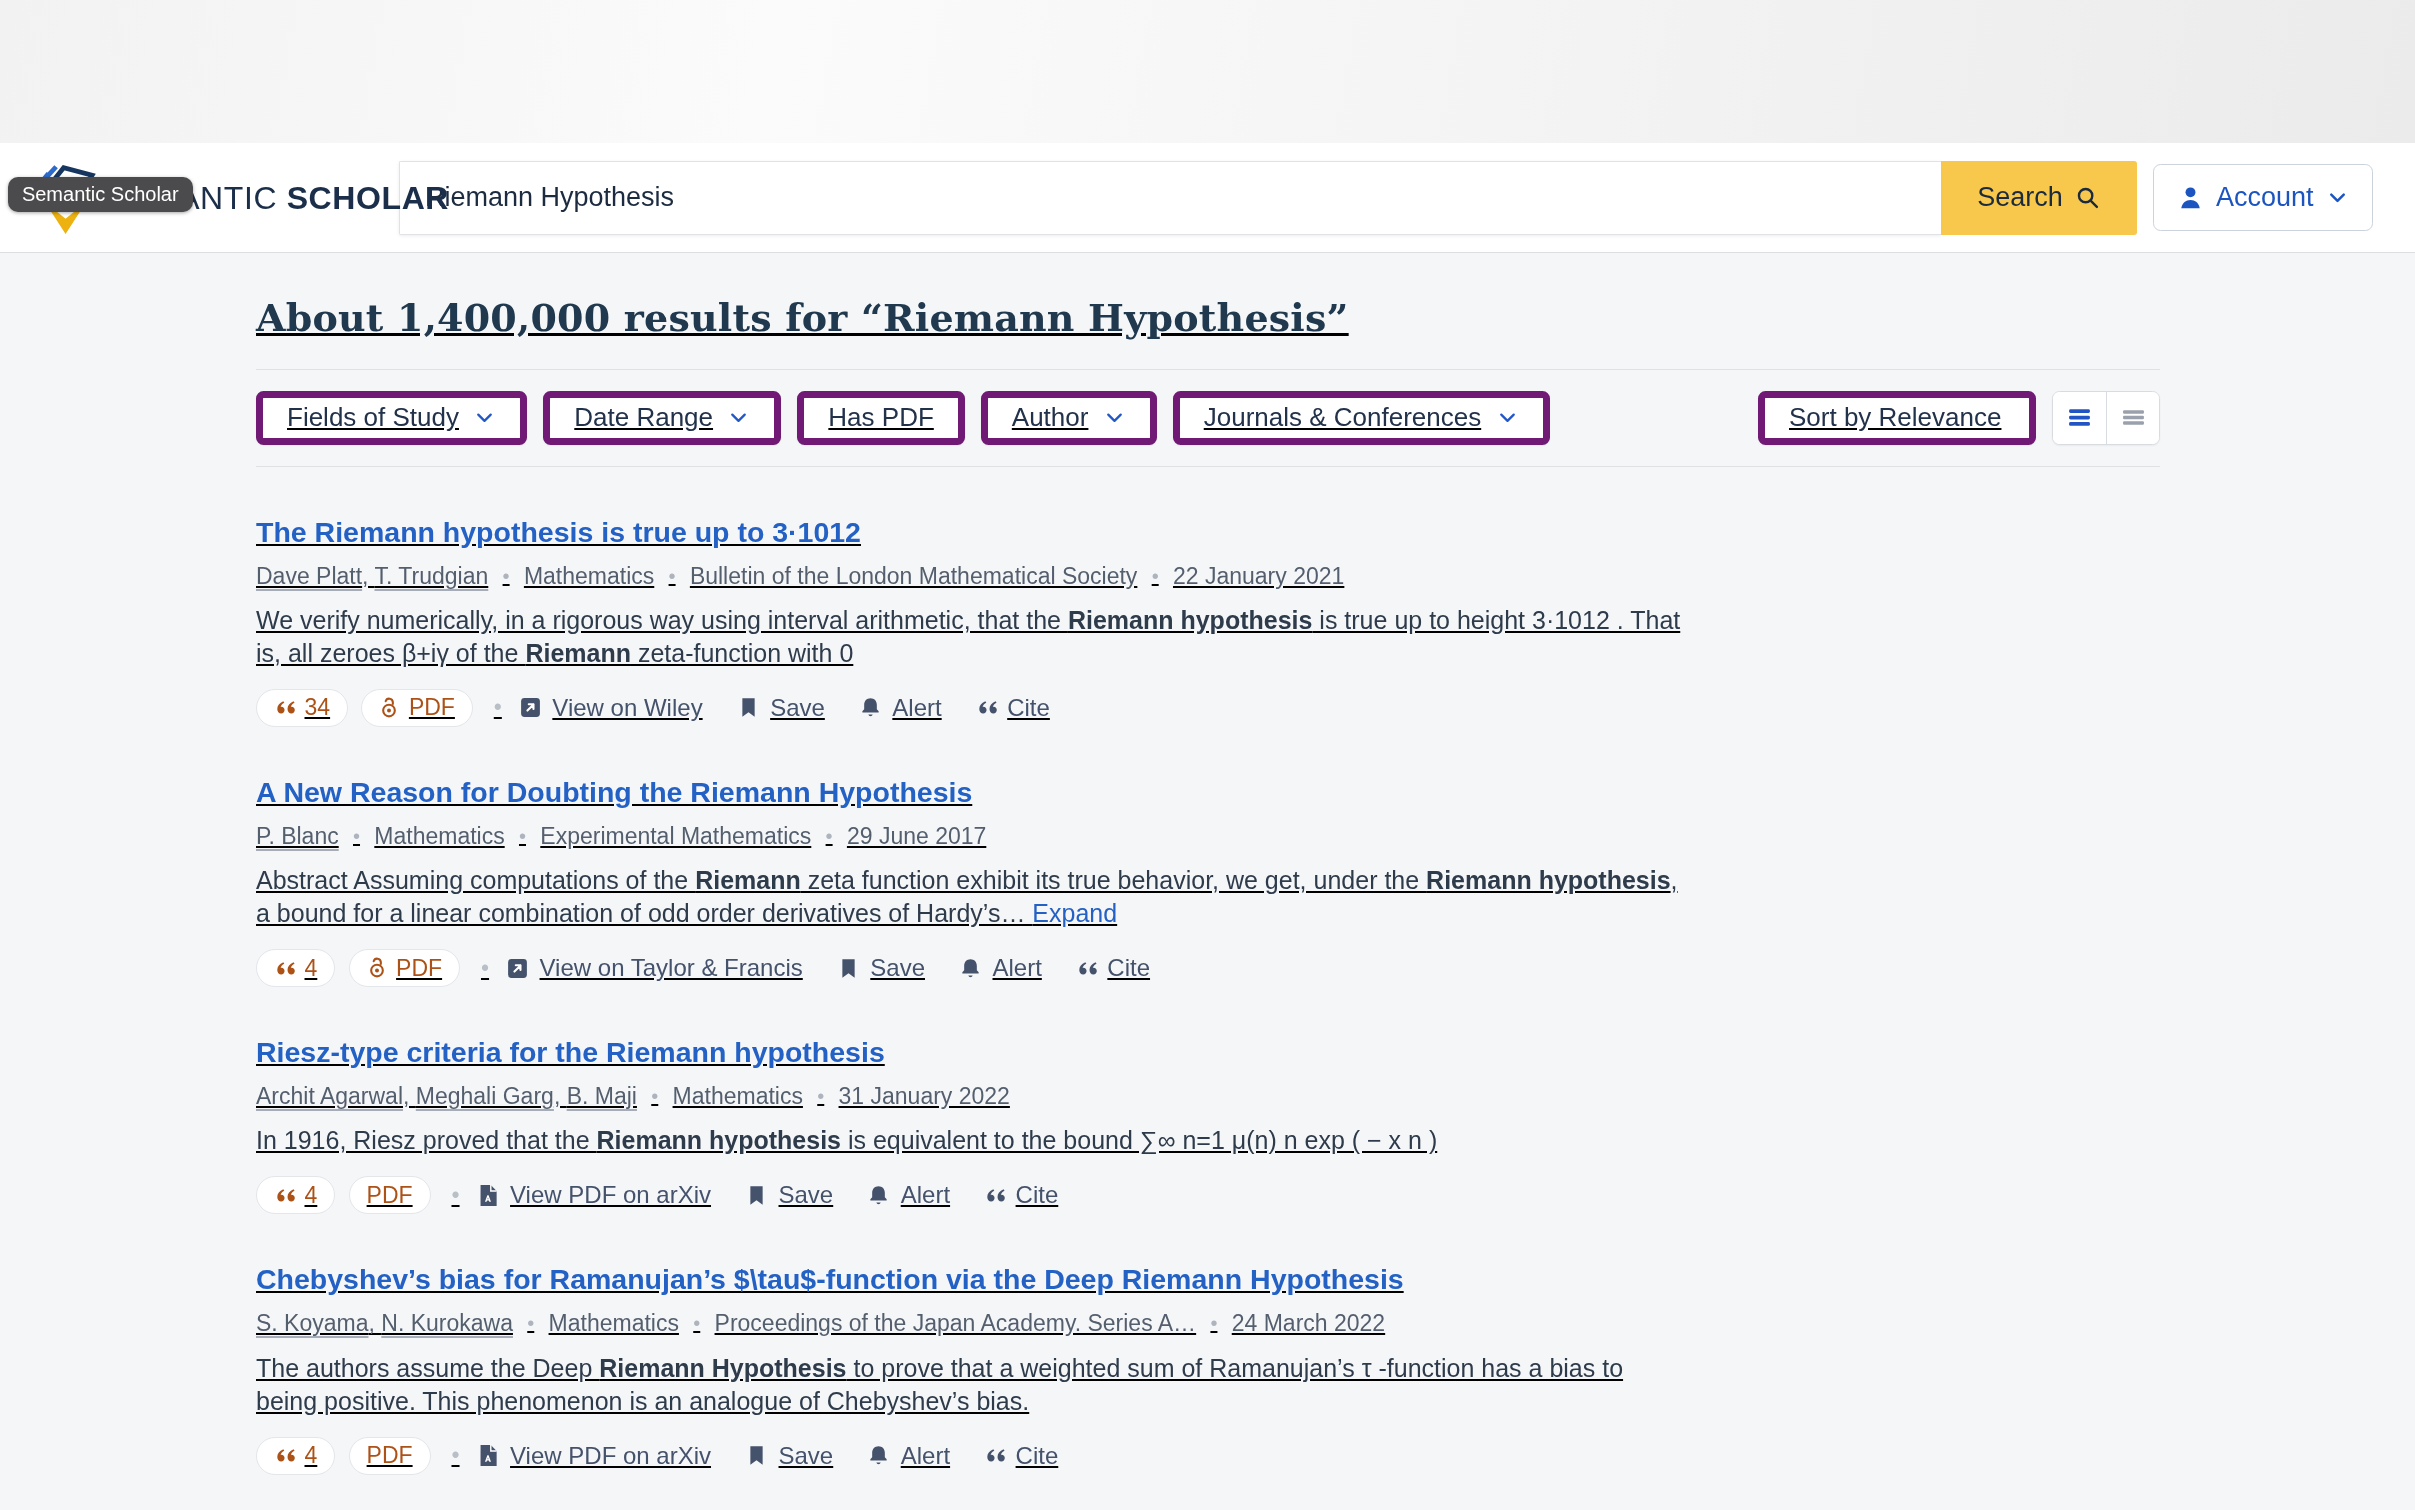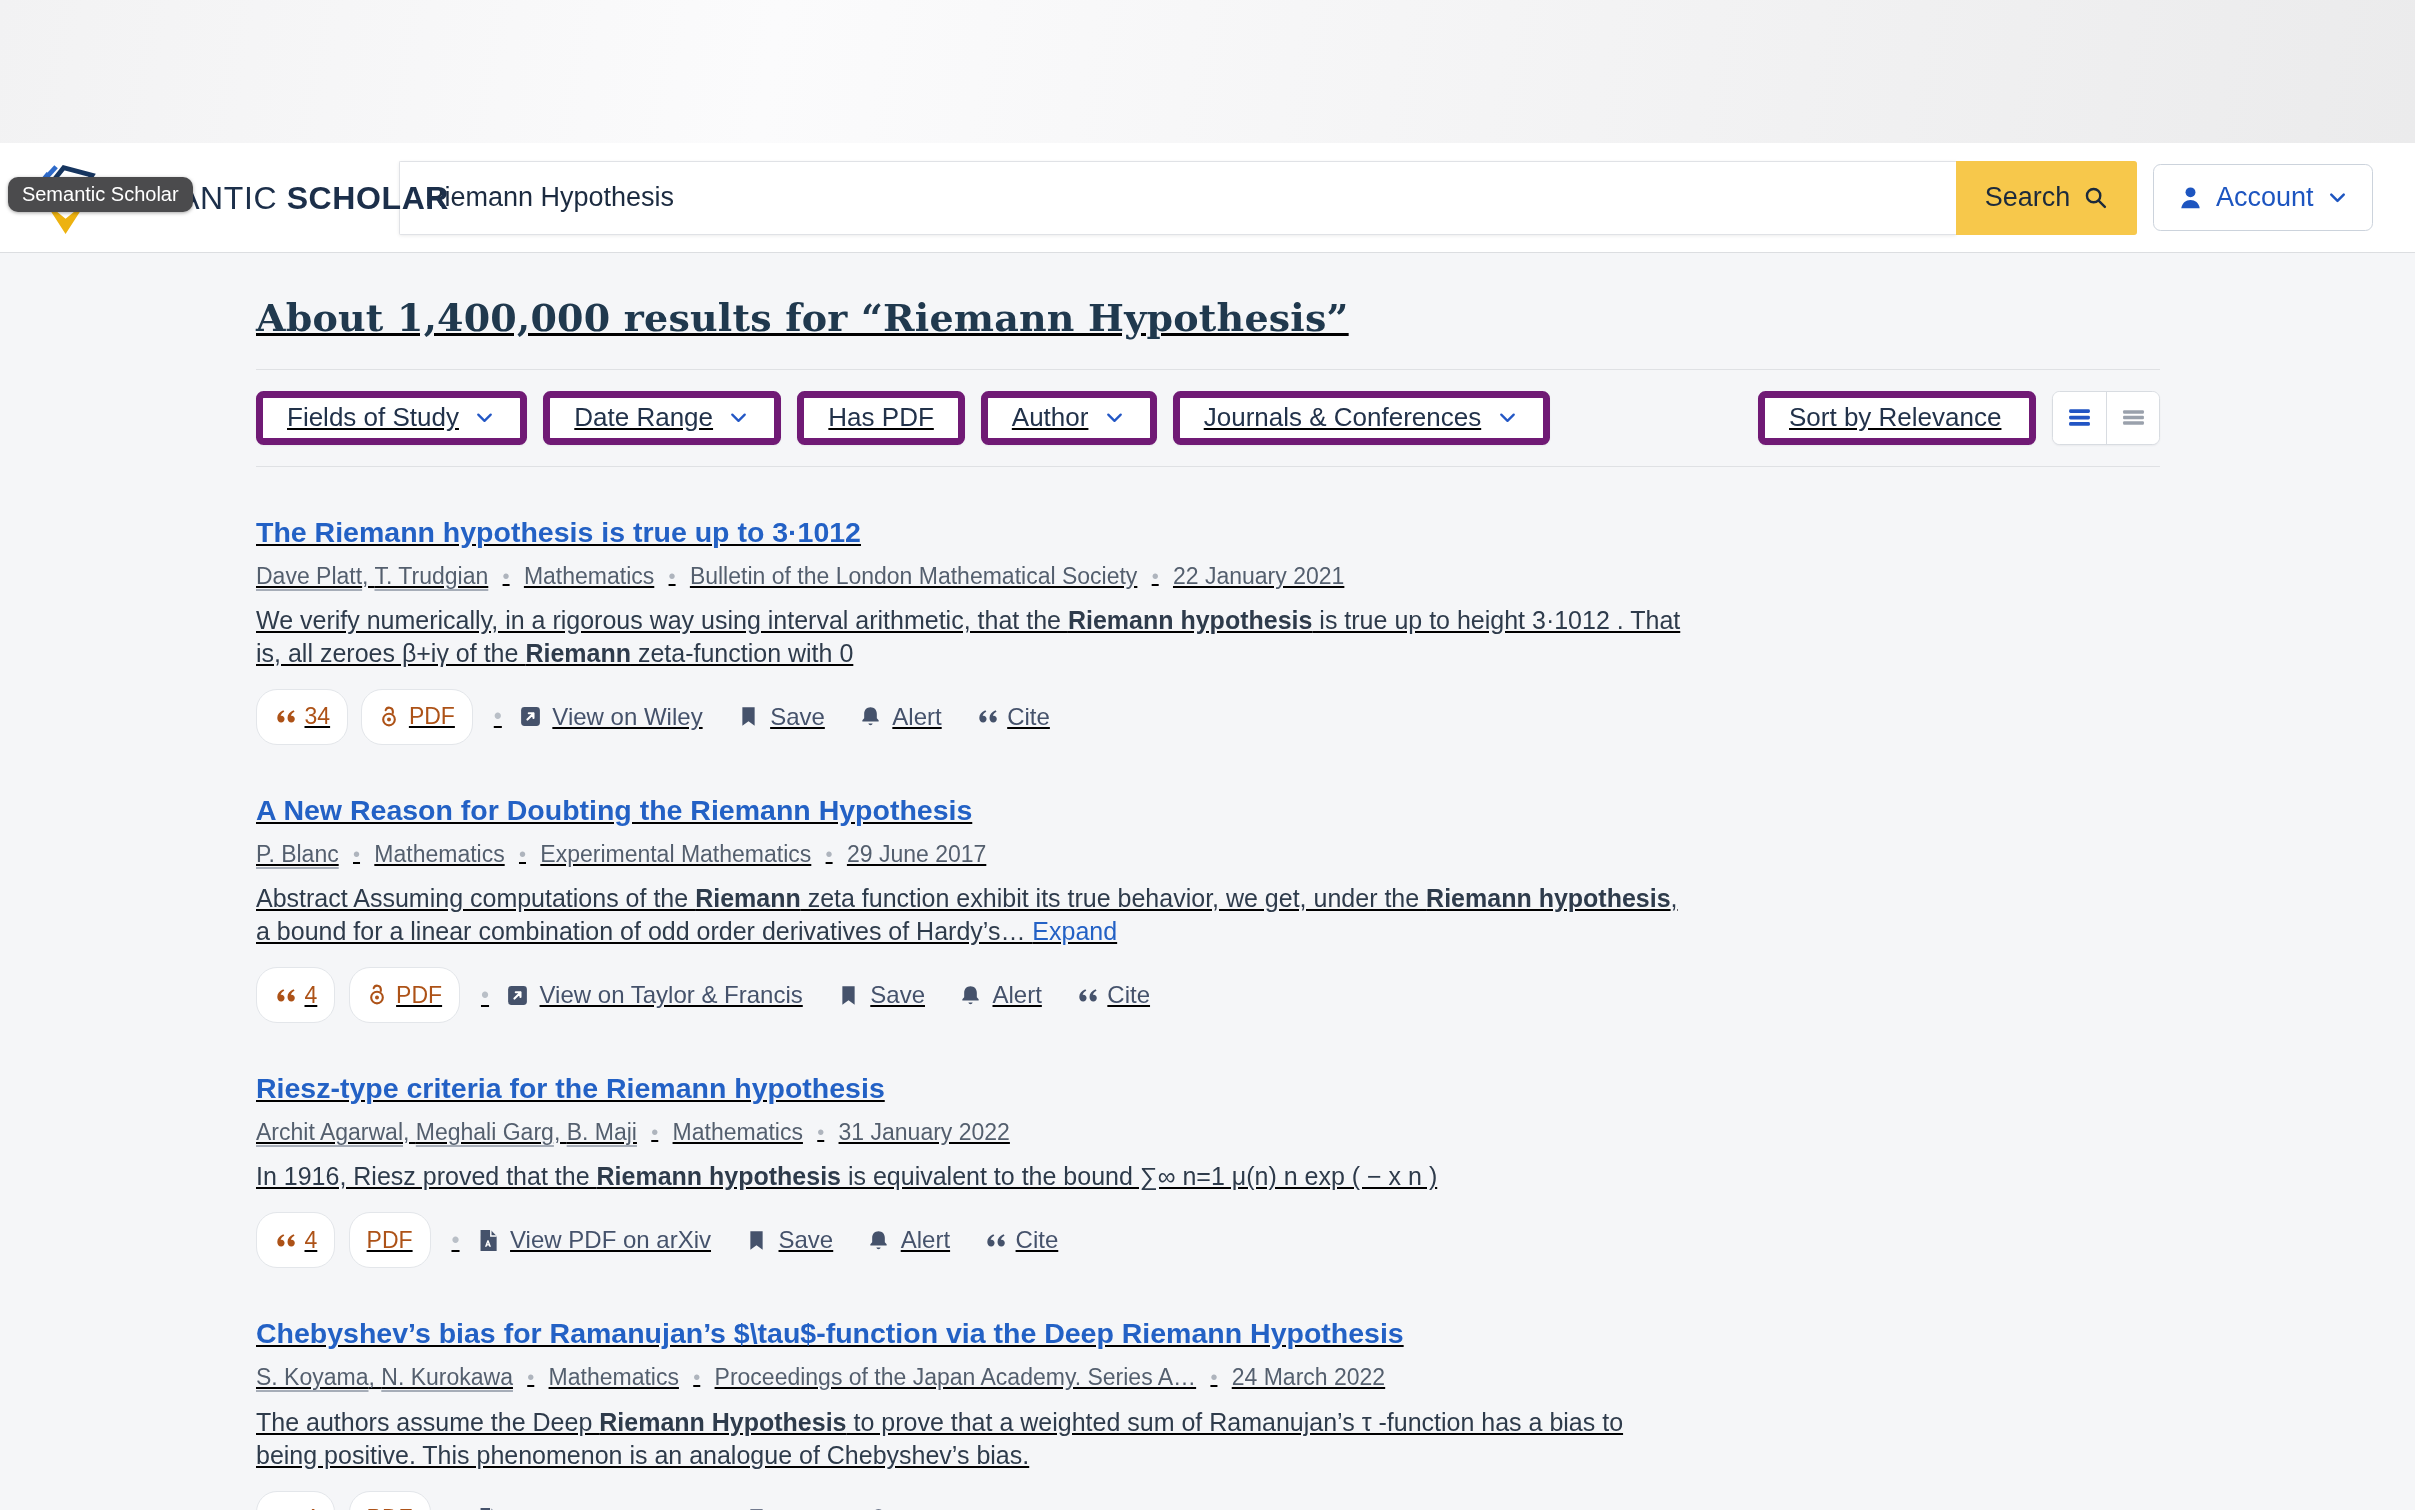--- a/index.html
+++ b/index.html
@@ -16,21 +16,21 @@
                font-size:32px; color:#1c2f4a; letter-spacing:0.6px; white-space:nowrap; }
   .logo-text .bold { font-weight:700; }
   .tooltip { position:absolute; left:7.6px; top:34px; z-index:5; height:35px; line-height:35px;
              padding:0 14.3px; background:#4b4b4d; color:#fff; font-size:20px; border-radius:10px;
              box-shadow:0 1px 3.8px rgba(0,0,0,.35); white-space:nowrap; }
 
   .search-form { flex:1; display:flex; height:74px; }
   .search-input { flex:1; border:1px solid #e0e2e6; border-right:none; border-radius:1.9px 0 0 1.9px;
                   font-family:"Liberation Sans",sans-serif; font-size:27px; color:#1c2b40;
                   padding:0 25px; outline:none; box-shadow:0 1px 3.8px rgba(0,0,0,.08); }
-  .search-btn { width:181px; background:#f7c84b; border:none; border-radius:0 2.9px 2.9px 0;
+  .search-btn { width:196px; background:#f7c84b; border:none; border-radius:0 2.9px 2.9px 0;
                 font-family:"Liberation Sans",sans-serif; font-size:27px; color:#1b2a3c;
                 display:flex; align-items:center; justify-content:center; gap:12.4px; cursor:pointer; }
   .account-btn { margin-left:16px; height:67px; padding:0 23px; background:#fff;
                  border:1px solid #ccd3dc; border-radius:7.6px; display:flex; align-items:center;
                  gap:12.4px; font-size:27px; color:#1d55c0; cursor:pointer;
                  font-family:"Liberation Sans",sans-serif; }
 
   
   .page { padding:42px 0 0 256px;text-decoration:underline; }
   .container { width:1904px; }
@@ -55,21 +55,21 @@
   .result { margin-top:48px; }
   .r-title { font-size:28.5px; font-weight:600; color:#2361c5; text-decoration:none; line-height:1.25; }
   .r-meta { margin-top:12.4px; font-size:23px; color:#545f6e; display:flex; align-items:center; flex-wrap:wrap; }
   .author { color:#545f6e; text-decoration:underline; text-decoration-color:#a6adb8;
             text-underline-offset:4.8px; cursor:pointer; }
   .mdot { color:#aeb4bd; margin:0 14.3px; font-size:20px; }
   .r-abstract { margin-top:14.3px; font-size:25px; line-height:33px; color:#2e3b4b; max-width:1427px; }
   .r-abstract .b { font-weight:700; }
   .expand { color:#2361c5; text-decoration:none; cursor:pointer; }
   .r-actions { margin-top:19px; display:flex; align-items:center; }
-  .pill { height:56px; border:1.9px solid #e3e6ea; border-radius:21px; background:#fff;
+  .pill { height:38px; border:1.9px solid #e3e6ea; border-radius:21px; background:#fff;
           display:flex; align-items:center; padding:0 17px; gap:9.5px; margin-right:13.3px;
           color:#ad5217; font-size:23px; cursor:pointer; }
   .adot { color:#b9bfc7; margin:0 17px 0 7.6px; font-size:23px; }
   .alink { display:flex; align-items:center; gap:10.5px; color:#45526b; font-size:24px;
            margin-right:34px; text-decoration:none; cursor:pointer; }
 
   
   .icn { display:inline-flex; align-items:center; justify-content:center; }
   .icn svg { width:100%; height:100%; display:block; }
   .i20 { width:21px; height:17px; }

